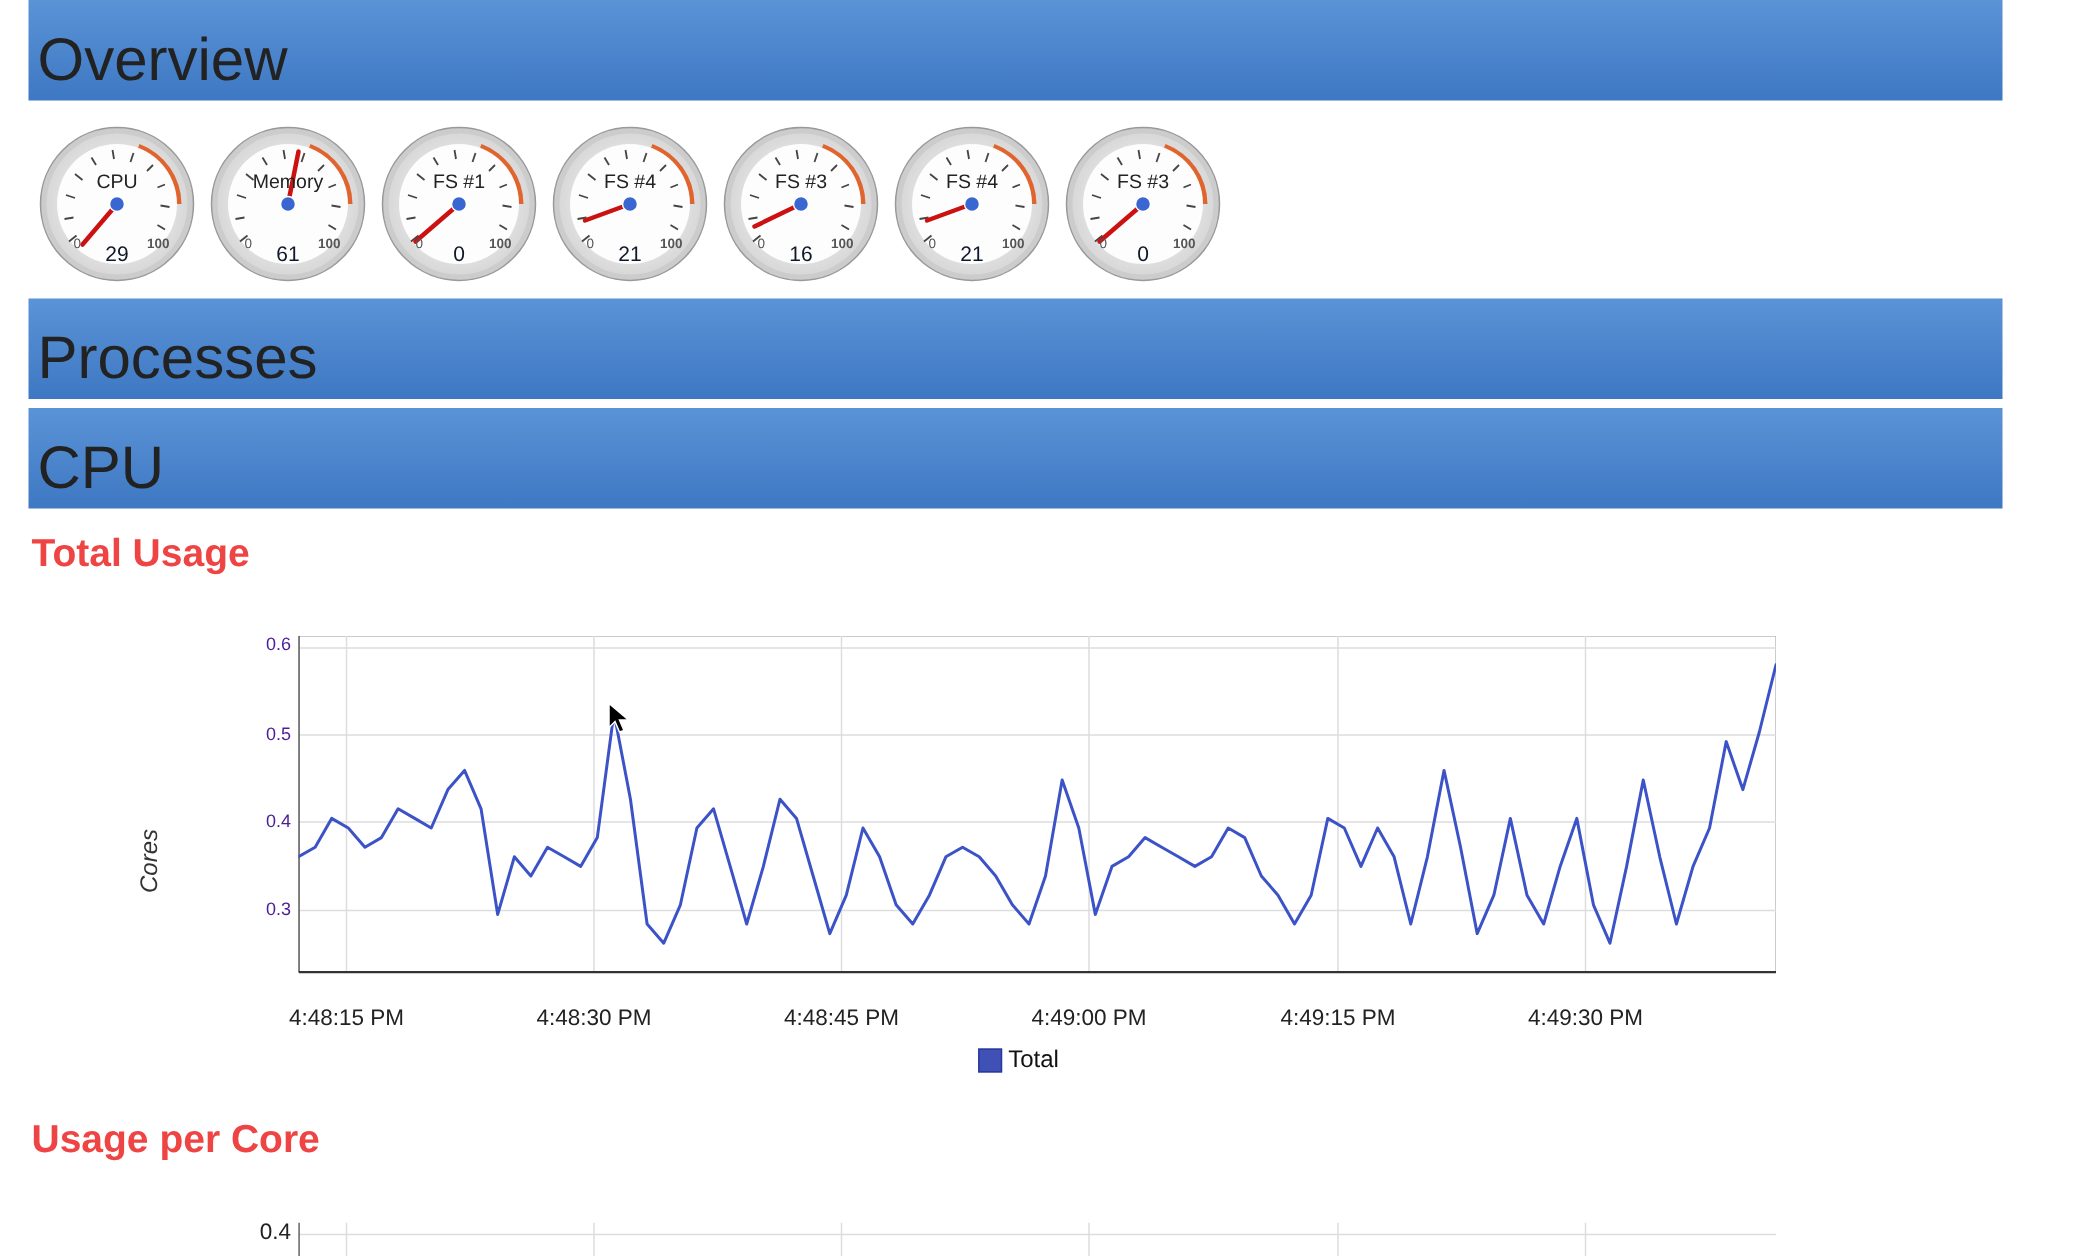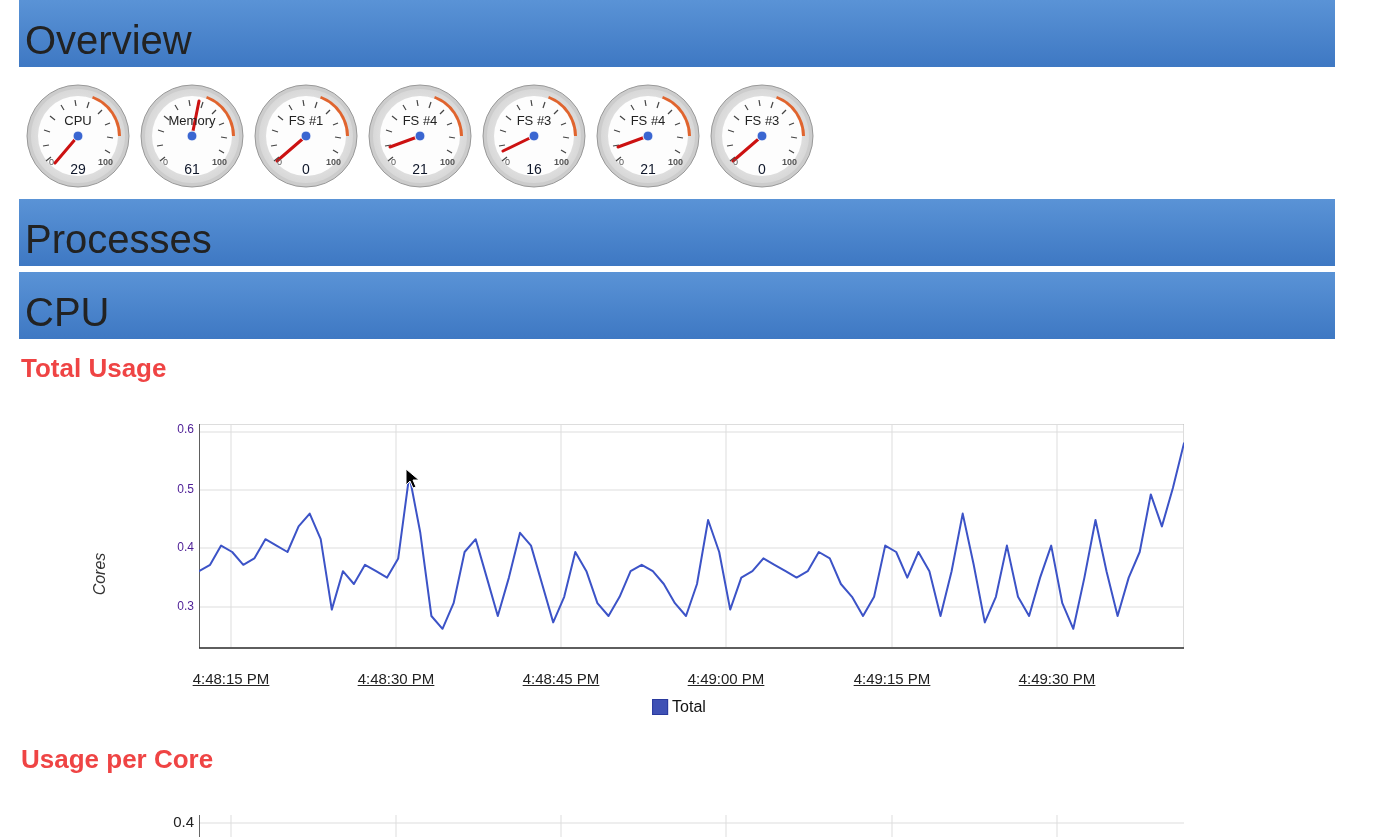--- a/index.html
+++ b/index.html
@@ -12,21 +12,21 @@
 .gauge svg{width:106px;height:106px;display:block;}
 .gauge-label{position:absolute;top:30px;left:0;right:0;text-align:center;font-size:13px;color:#222;}
 .gauge-value{position:absolute;bottom:12px;left:0;right:0;text-align:center;font-size:14px;color:#0f172a;}
 .gauge-scale0{position:absolute;bottom:22px;left:24px;font-size:9px;color:#555;}
 .gauge-scale100{position:absolute;bottom:22px;right:18px;font-size:9px;color:#555;font-weight:bold;}
 .sub-title{font-size:26px;font-weight:600;margin:14px 0 6px 0;padding-left:2px;color:#ef4444;}
 .chart-wrap{position:relative;width:1160px;height:300px;margin-left:80px;margin-top:40px;}
 .chart-svg{position:absolute;left:100px;top:0;}
 .y-label{position:absolute;left:-20px;top:50%;transform:translateY(-50%) rotate(-90deg);font-style:italic;font-size:16px;color:#333;}
 .y-tick{position:absolute;right:calc(100% - 95px);text-align:right;font-size:12px;color:#4c1d95;}
-.x-tick{position:absolute;top:246px;font-size:15px;color:#222;transform:translateX(-50%);white-space:nowrap;text-decoration:underline;}
+.x-tick{position:absolute;top:246px;font-size:15px;color:#222;transform:translateX(-50%);white-space:nowrap;}
 .legend{position:absolute;top:274px;left:50%;transform:translateX(-50%);display:flex;align-items:center;gap:4px;font-size:16px;}
 .legend-swatch{width:14px;height:14px;background:#3f51b5;border:1px solid #2a3a9e;}
 .chart2-wrap{position:relative;width:1160px;height:80px;margin-left:80px;margin-top:40px;}
 .chart2-svg{position:absolute;left:100px;top:0;}
 .y-tick2{position:absolute;right:calc(100% - 95px);text-align:right;font-size:15px;color:#222;}
 .cursor{position:absolute;left:405px;top:468px;font-size:20px;color:#000;pointer-events:none;}
 </style>
 </head>
 <body>
 

